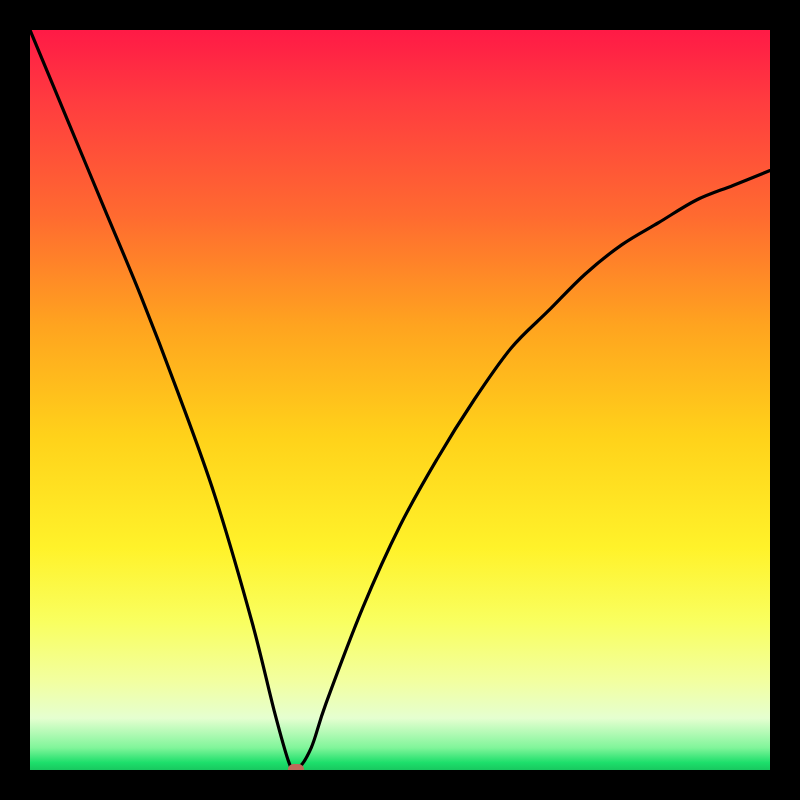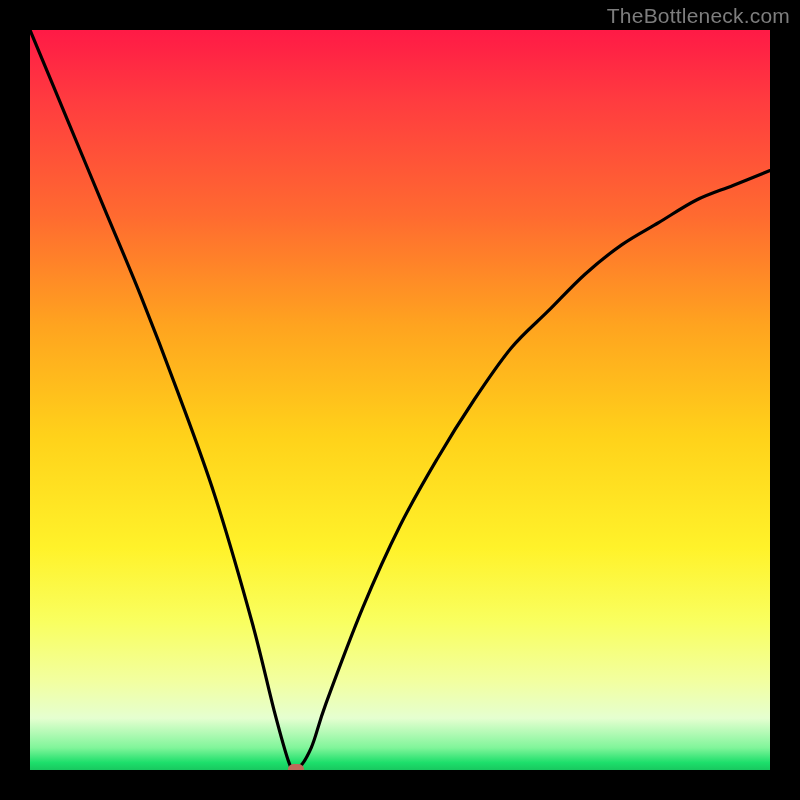--- a/index.html
+++ b/index.html
@@ -67,21 +67,20 @@
     font-size: 21px;
     font-weight: 500;
     letter-spacing: 0.2px;
   }
 </style>
 </head>
 <body>
 
 <div class="frame">
 
-  <div class="watermark">TheBottleneck.com</div>
 
   <div class="plot-area">
     <div class="gradient"></div>
 
     <svg class="curve-svg" viewBox="0 0 740 740" preserveAspectRatio="none">
       <path fill="none" stroke="#000" stroke-width="3.2" stroke-linecap="round" d="M 0.00 0.00 C 6.17 14.80 24.67 59.20 37.00 88.80 C 49.33 118.40 61.67 148.00 74.00 177.60 C 86.33 207.20 98.67 235.57 111.00 266.40 C 123.33 297.23 135.67 329.30 148.00 362.60 C 160.33 395.90 172.67 427.97 185.00 466.20 C 197.33 504.43 212.13 556.23 222.00 592.00 C 231.87 627.77 238.03 657.37 244.20 680.80 C 250.37 704.23 255.30 722.73 259.00 732.60 C 262.70 742.47 262.70 742.47 266.40 740.00 C 270.10 737.53 276.27 728.90 281.20 717.80 C 286.13 706.70 287.37 696.83 296.00 673.40 C 304.63 649.97 320.67 606.80 333.00 577.20 C 345.33 547.60 357.67 520.47 370.00 495.80 C 382.33 471.13 394.67 450.17 407.00 429.20 C 419.33 408.23 431.67 388.50 444.00 370.00 C 456.33 351.50 468.67 333.00 481.00 318.20 C 493.33 303.40 505.67 293.53 518.00 281.20 C 530.33 268.87 542.67 255.30 555.00 244.20 C 567.33 233.10 579.67 223.23 592.00 214.60 C 604.33 205.97 616.67 199.80 629.00 192.40 C 641.33 185.00 653.67 176.37 666.00 170.20 C 678.33 164.03 690.67 160.33 703.00 155.40 C 715.33 150.47 733.83 143.07 740.00 140.60"></path>
     </svg>
 
     <div class="marker" style="left: 266.4px; top: 740px;"></div>
   </div>

